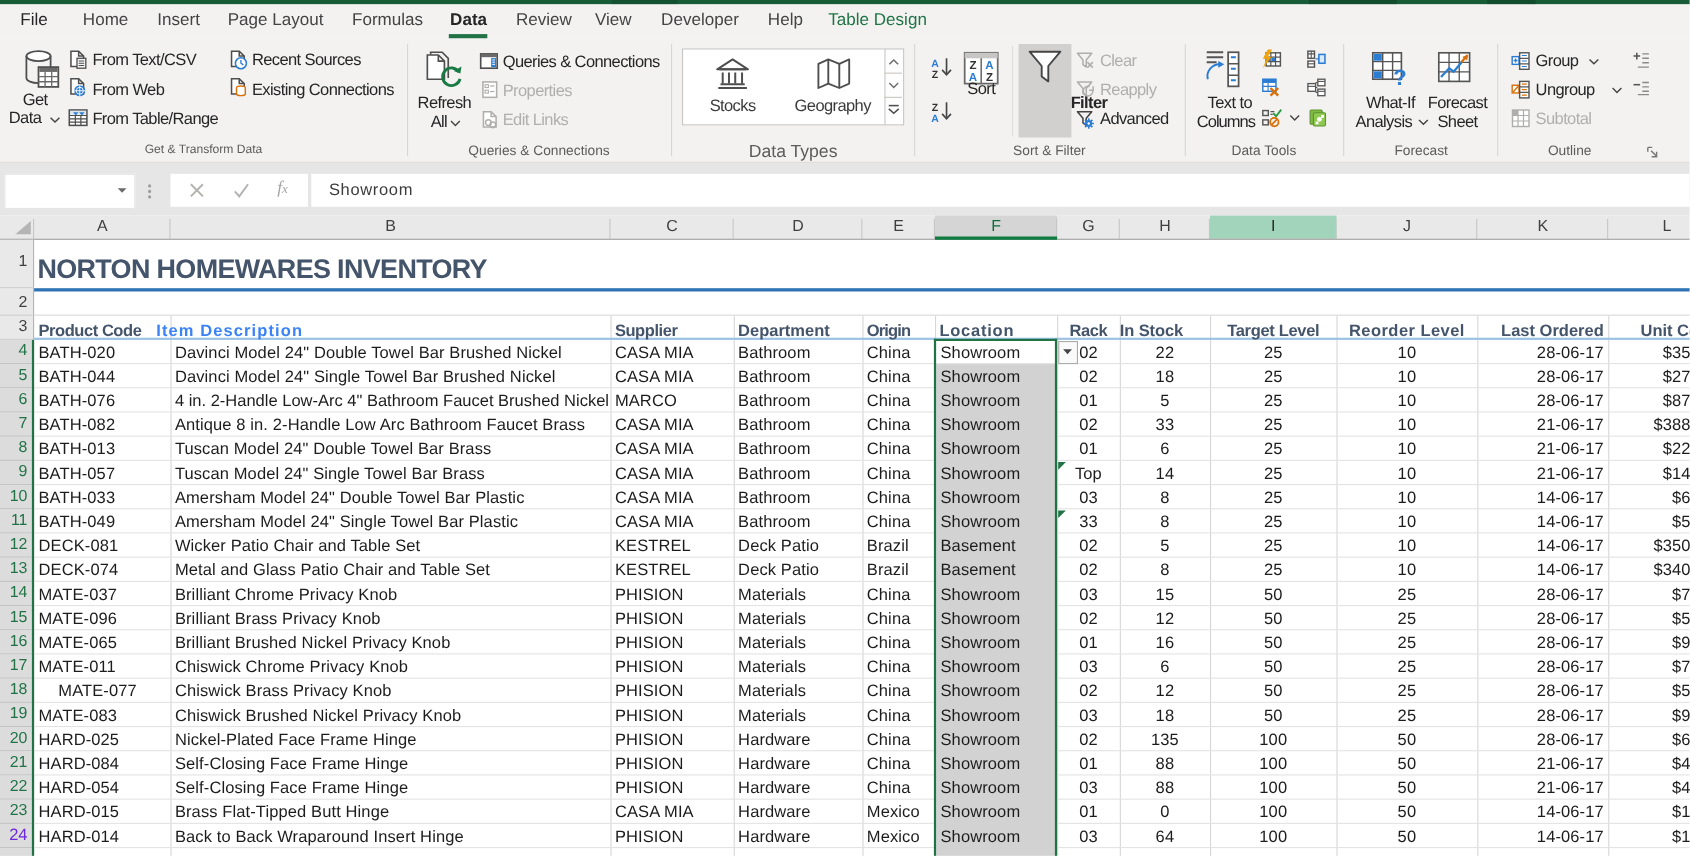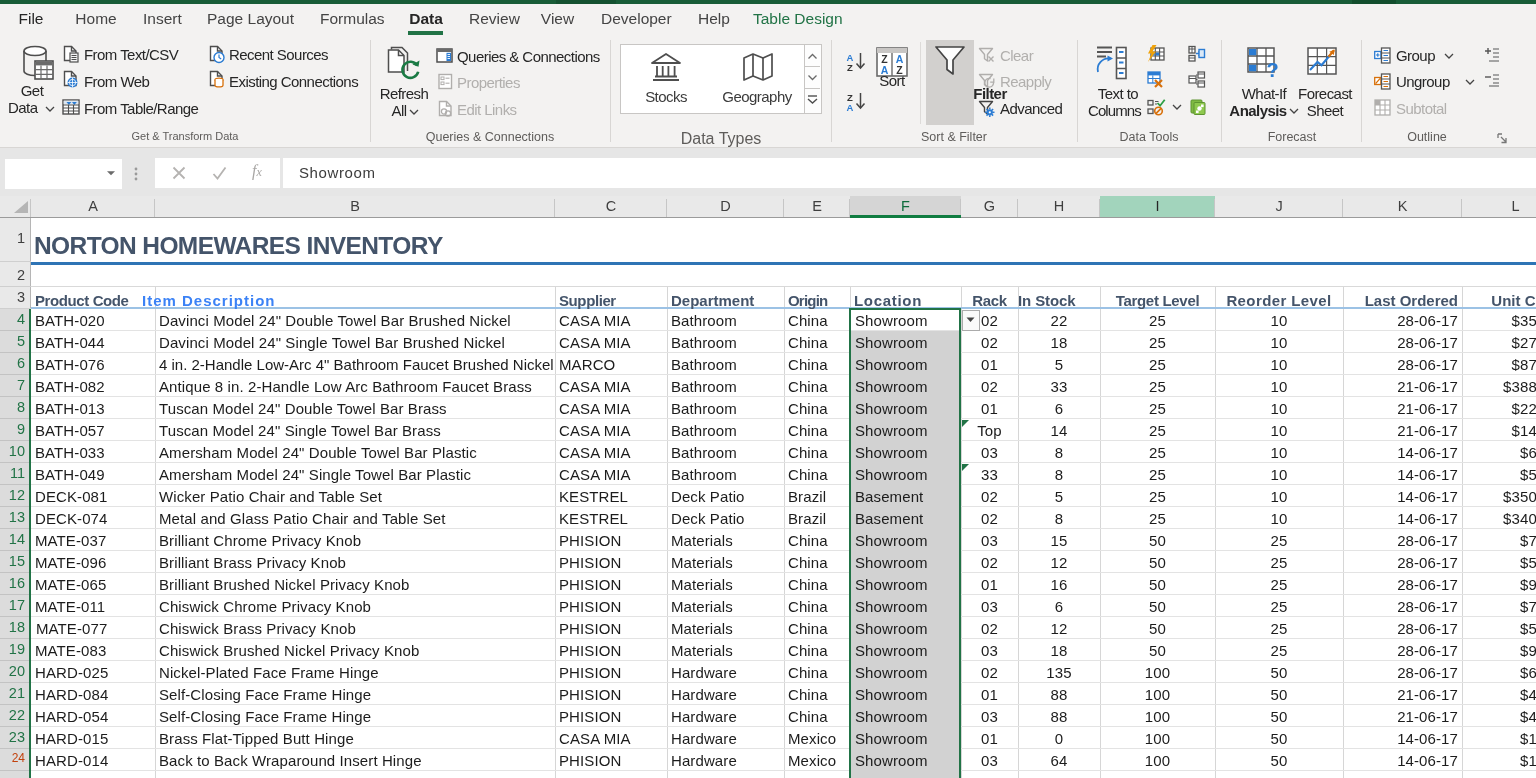--- a/index.html
+++ b/index.html
@@ -264,21 +264,21 @@
     <rect x="13" y="6.5" width="2.6" height="2.6" fill="#fff"></rect>
   </svg>
 <svg class="ab" style="left:1247px;top:47px" width="33" height="33" viewBox="0 0 33 33">
     <rect x="1" y="1" width="26" height="24" fill="#fff" stroke="#555" stroke-width="1.5"></rect>
 <path d="M1 9 h26 M1 17 h26 M10 1 v24 M19 1 v24" stroke="#555" stroke-width="1.3"></path>
 <rect x="2" y="2" width="7.2" height="6.2" fill="#2b7cd3"></rect>
     <rect x="2" y="17.8" width="7.2" height="6.4" fill="#2b7cd3"></rect>
 <text x="19.5" y="30" font-size="20" font-weight="bold" fill="#2b7cd3" font-family="Liberation Sans">?</text>
   </svg>
 <div class="t" style="left:1234px;top:85px;width:60px;text-align:center;font-size:15px;color:#262626;font-weight:400;letter-spacing:-0.55px">What-If</div>
-<div class="t" style="left:1228px;top:102px;width:60px;text-align:center;font-size:15px;color:#262626;font-weight:700;letter-spacing:-0.55px">Analysis</div>
+<div class="t" style="left:1228px;top:102px;width:60px;text-align:center;font-size:15px;color:#262626;font-weight:400;letter-spacing:-0.55px">Analysis</div>
 <svg class="ab" style="left:1289px;top:107px" width="10" height="8" viewBox="0 0 10 8">
     <path d="M1 2 l4 4 l4 -4" fill="none" stroke="#444" stroke-width="1.3"></path>
   </svg>
 <svg class="ab" style="left:1307px;top:47px" width="32" height="32" viewBox="0 0 32 32">
     <rect x="1" y="1" width="28" height="26" fill="#fff" stroke="#555" stroke-width="1.5"></rect>
 <path d="M1 9.7 h28 M1 18.4 h28 M10.3 1 v26 M19.6 1 v26" stroke="#555" stroke-width="1.2"></path>
 <path d="M3 23 l7.5 -8 l4 3.2 l8 -9.5" fill="none" stroke="#2b7cd3" stroke-width="2.1"></path>
 <path d="M21.5 9.7 l5.5 -6.5" stroke="#d8700a" stroke-width="2.1"></path>
 <path d="M27.8 2.5 l-1 5.5 l-4.5 -3.2 z" fill="#d8700a"></path>
   </svg>
@@ -438,21 +438,21 @@
 <div class="ab" style="left:0;top:683px;width:31px;height:22px;background:#dcdcdc"></div>
 <div class="t" style="left:0;top:685px;width:25px;text-align:right;font-size:14.5px;color:#217346">21</div>
 <div class="ab" style="left:0;top:704px;width:31px;height:1px;background:#c3c3c3"></div>
 <div class="ab" style="left:0;top:705px;width:31px;height:22px;background:#dcdcdc"></div>
 <div class="t" style="left:0;top:707px;width:25px;text-align:right;font-size:14.5px;color:#217346">22</div>
 <div class="ab" style="left:0;top:726px;width:31px;height:1px;background:#c3c3c3"></div>
 <div class="ab" style="left:0;top:727px;width:31px;height:22px;background:#dcdcdc"></div>
 <div class="t" style="left:0;top:729px;width:25px;text-align:right;font-size:14.5px;color:#217346">23</div>
 <div class="ab" style="left:0;top:748px;width:31px;height:1px;background:#c3c3c3"></div>
 <div class="ab" style="left:0;top:749px;width:31px;height:22px;background:#dcdcdc"></div>
-<div class="t" style="left:0;top:751px;width:25px;text-align:right;font-size:12px;color:#c2410c">24</div>
+<div class="t" style="left:0;top:751px;width:25px;text-align:right;font-size:15px;color:#6d28d9">24</div>
 <div class="ab" style="left:0;top:770px;width:31px;height:1px;background:#c3c3c3"></div>
 <div class="ab" style="left:0;top:771px;width:31px;height:7px;background:#dcdcdc"></div>
 <div class="ab" style="left:29px;top:309px;width:2px;height:469px;background:#217346"></div>
 <div class="gl" style="left:155px;top:287px;width:1px;height:491px"></div>
 <div class="gl" style="left:555px;top:287px;width:1px;height:491px"></div>
 <div class="gl" style="left:667px;top:287px;width:1px;height:491px"></div>
 <div class="gl" style="left:784px;top:287px;width:1px;height:491px"></div>
 <div class="gl" style="left:850px;top:287px;width:1px;height:491px"></div>
 <div class="gl" style="left:961px;top:287px;width:1px;height:491px"></div>
 <div class="gl" style="left:1018px;top:287px;width:1px;height:491px"></div>
@@ -666,21 +666,21 @@
 <div class="cell" style="left:559px;top:596px;width:106px">PHISION</div>
 <div class="cell" style="left:671px;top:596px;width:111px">Materials</div>
 <div class="cell" style="left:788px;top:596px;width:60px">China</div>
 <div class="cell" style="left:855px;top:596px;width:102px">Showroom</div>
 <div class="cell" style="left:961px;top:596px;width:57px;text-align:center">03</div>
 <div class="cell" style="left:1018px;top:596px;width:82px;text-align:center">6</div>
 <div class="cell" style="left:1100px;top:596px;width:115px;text-align:center">50</div>
 <div class="cell" style="left:1215px;top:596px;width:128px;text-align:center">25</div>
 <div class="cell" style="left:1343px;top:596px;width:115px;text-align:right">28-06-17</div>
 <div class="cell" style="left:1462px;top:596px;width:96px;text-align:right">$7.00</div>
-<div class="cell" style="left:36px;top:618px;width:118px">MATE-077</div>
+<div class="cell" style="left:53px;top:618px;width:118px">MATE-077</div>
 <div class="cell" style="left:159px;top:618px;width:394px;letter-spacing:0.1px">Chiswick Brass Privacy Knob</div>
 <div class="cell" style="left:559px;top:618px;width:106px">PHISION</div>
 <div class="cell" style="left:671px;top:618px;width:111px">Materials</div>
 <div class="cell" style="left:788px;top:618px;width:60px">China</div>
 <div class="cell" style="left:855px;top:618px;width:102px">Showroom</div>
 <div class="cell" style="left:961px;top:618px;width:57px;text-align:center">02</div>
 <div class="cell" style="left:1018px;top:618px;width:82px;text-align:center">12</div>
 <div class="cell" style="left:1100px;top:618px;width:115px;text-align:center">50</div>
 <div class="cell" style="left:1215px;top:618px;width:128px;text-align:center">25</div>
 <div class="cell" style="left:1343px;top:618px;width:115px;text-align:right">28-06-17</div>

